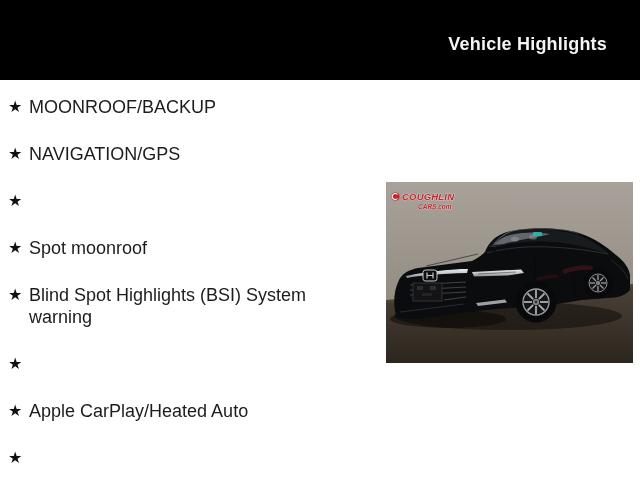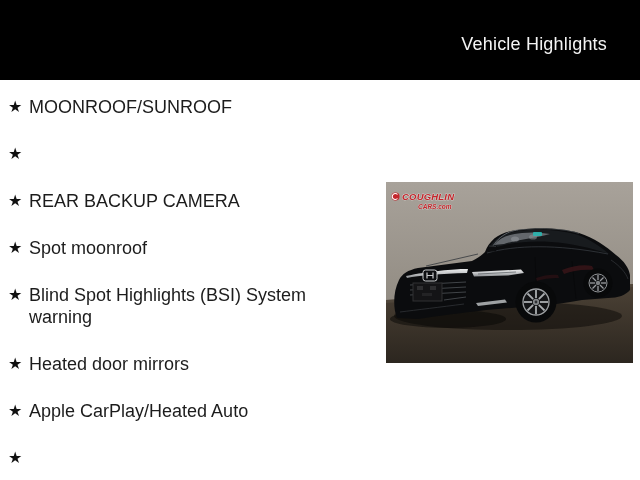--- a/index.html
+++ b/index.html
@@ -7,21 +7,21 @@
     width:640px;height:480px;
     background:#ffffff;
     font-family:"Liberation Sans","DejaVu Sans",sans-serif;
     position:relative;overflow:hidden;
   }
   
   .header-bar{
     position:absolute;left:0;top:0;width:640px;height:80px;
     background:#000000;
     display:flex;align-items:center;justify-content:flex-end;
-    box-sizing:border-box;padding-right:33px;padding-top:8px;
+    box-sizing:border-box;padding-right:33px;padding-top:8px;font-weight:bold;
   }
   .header-title{
     color:#f4f4f4;font-size:18px;letter-spacing:.2px;
   }
   
   .highlights-list{
     position:absolute;left:0;top:96px;
     list-style:none;margin:0;padding:0 0 0 8px;
   }
   .highlight-item{
@@ -47,40 +47,39 @@
 </head>
 <body>
 
 <div class="header-bar">
   <span class="header-title">Vehicle Highlights</span>
 </div>
 
 <ul class="highlights-list">
   <li class="highlight-item">
     <span class="star">★</span>
-    <span class="label">MOONROOF/SUNROOF</span>
-  </li>
-  <li class="highlight-item">
-    <span class="star">★</span>
-  </li>
-  <li class="highlight-item">
-    <span class="star">★</span>
-    <span class="label">REAR BACKUP CAMERA</span>
+    <span class="label">MOONROOF/BACKUP</span>
+  </li>
+  <li class="highlight-item">
+    <span class="star">★</span>
+    <span class="label">NAVIGATION/GPS</span>
+  </li>
+  <li class="highlight-item">
+    <span class="star">★</span>
   </li>
   <li class="highlight-item">
     <span class="star">★</span>
     <span class="label">Spot moonroof</span>
   </li>
   <li class="highlight-item">
     <span class="star">★</span>
     <span class="label">Blind Spot Highlights (BSI) System warning</span>
   </li>
   <li class="highlight-item">
     <span class="star">★</span>
-    <span class="label">Heated door mirrors</span>
   </li>
   <li class="highlight-item">
     <span class="star">★</span>
     <span class="label">Apple CarPlay/Heated Auto</span>
   </li>
   <li class="highlight-item">
     <span class="star">★</span>
   </li>
 </ul>
 

